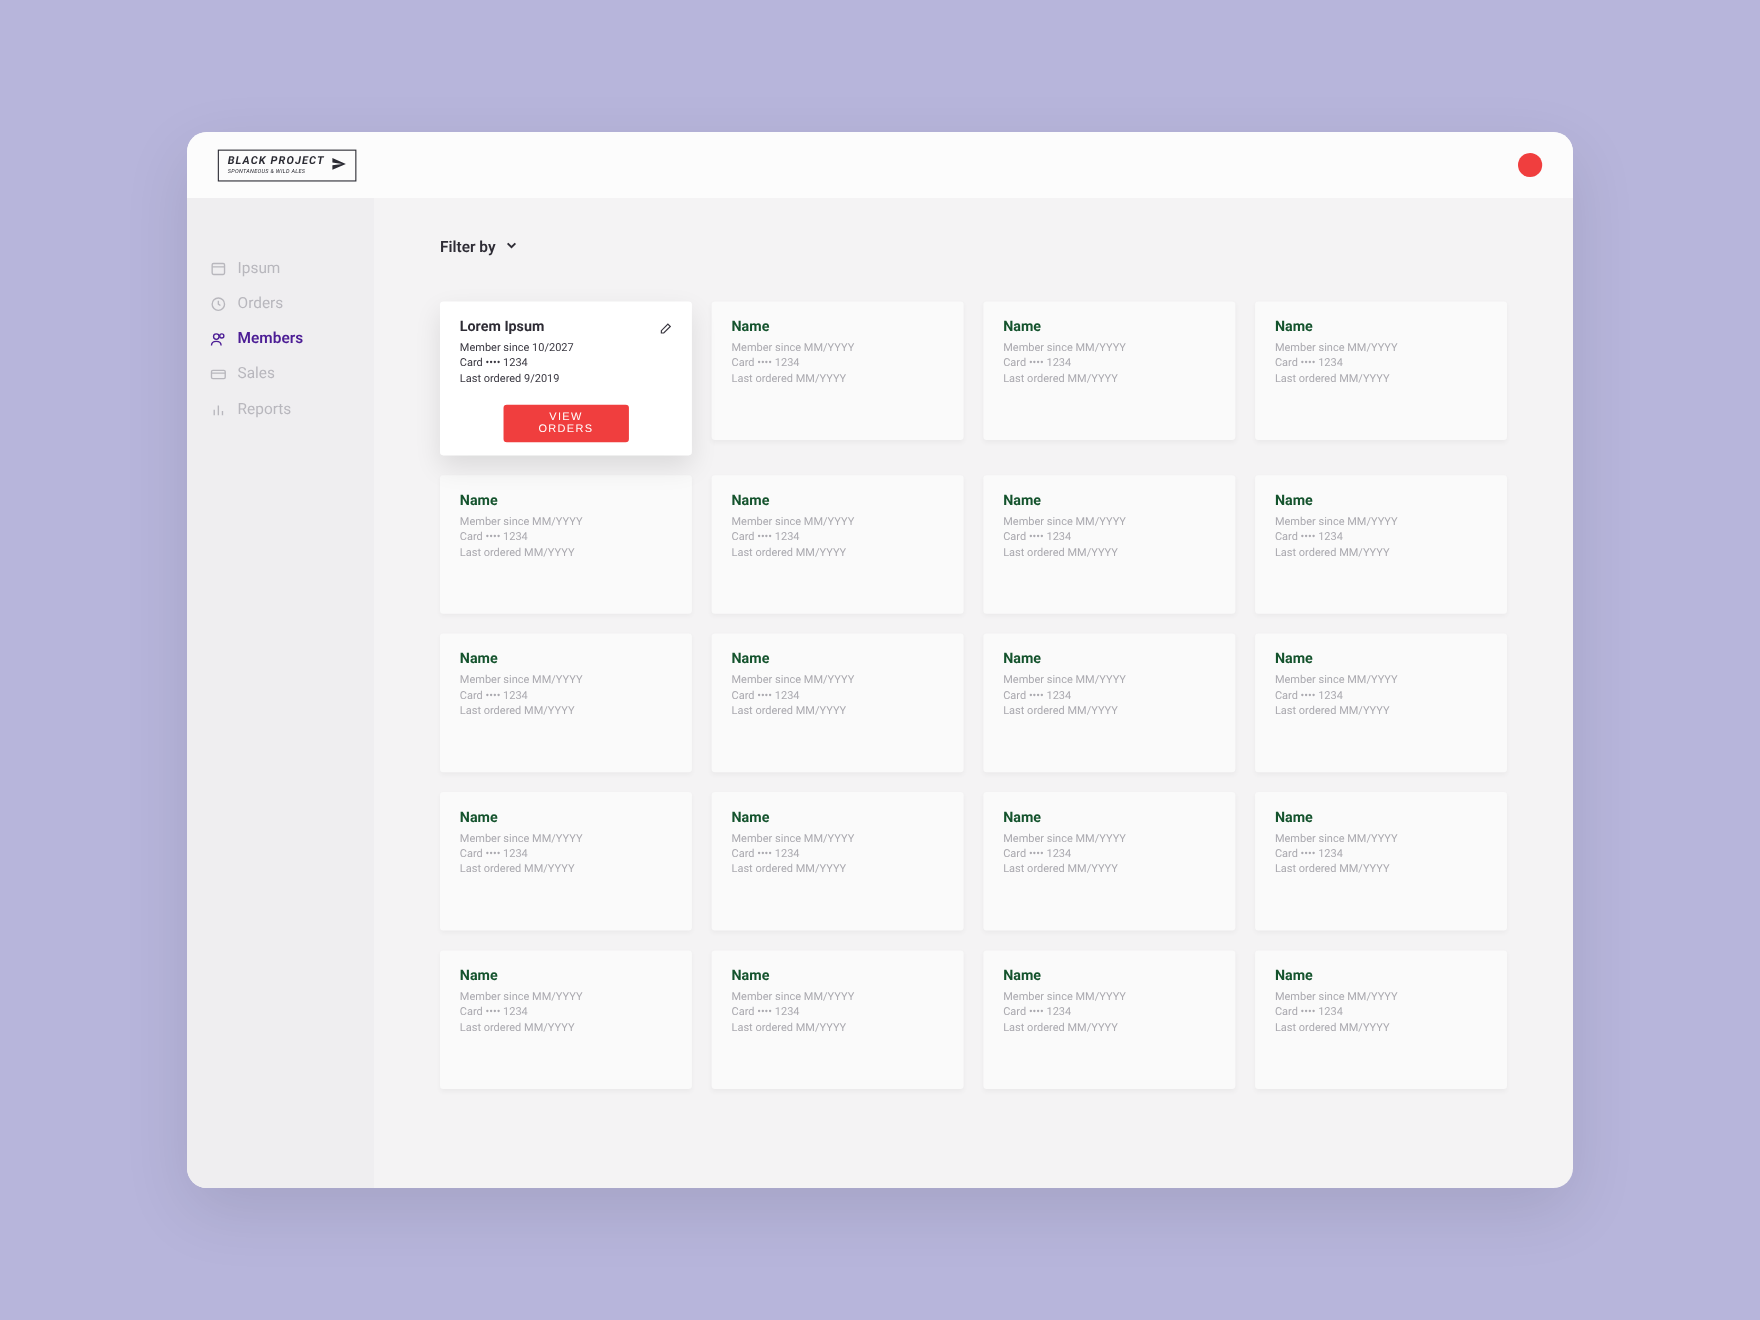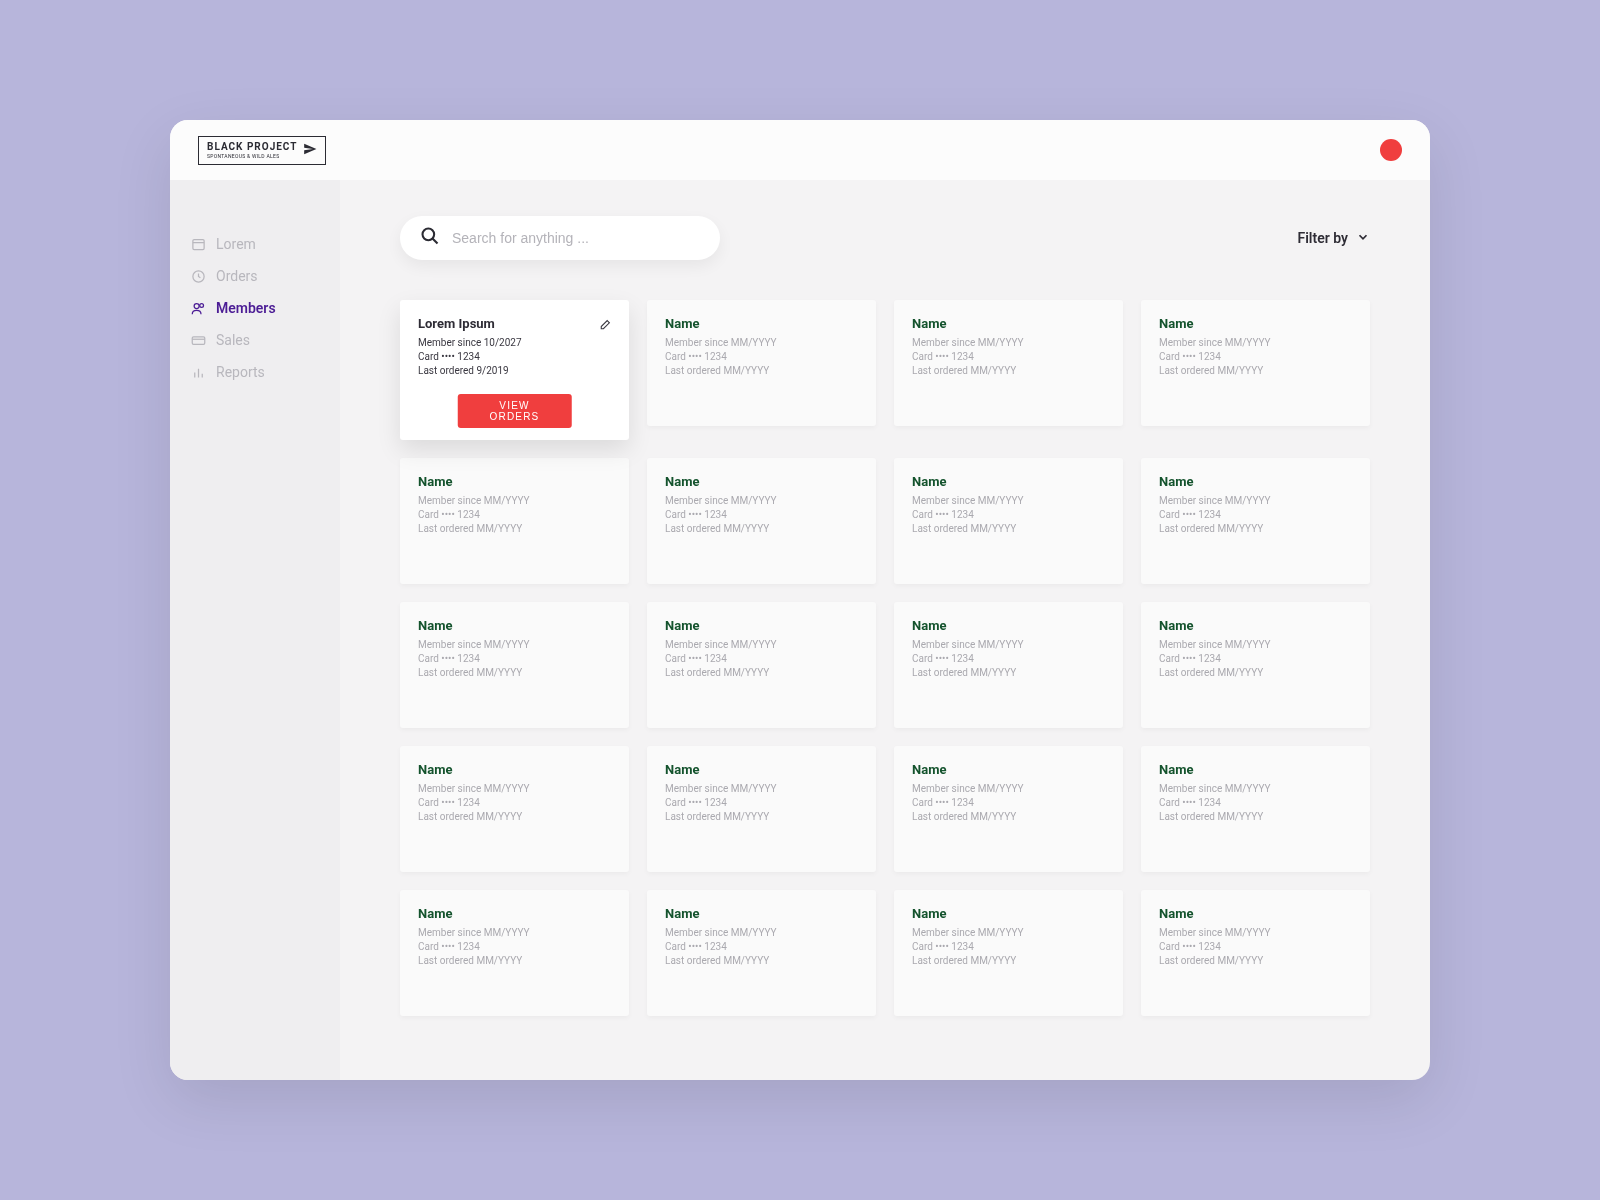--- a/index.html
+++ b/index.html
@@ -30,20 +30,21 @@
       justify-content: space-between;
       padding: 0 28px;
       flex-shrink: 0;
     }
     .logo-box {
       border: 1.5px solid #2b2b33;
       padding: 4px 8px;
       display: flex;
       align-items: center;
       gap: 6px;
+      font-style: italic;
     }
     .logo-text {
       font-size: 10px;
       font-weight: 700;
       letter-spacing: 1px;
       color: #2b2b33;
       line-height: 1;
     }
     .logo-sub {
       font-size: 5px;
@@ -184,21 +185,21 @@
   <div class="body">
 
     <div class="sidebar">
       <div class="side-item">
         <span class="side-icon">
           <svg width="15" height="15" viewBox="0 0 24 24" fill="none" stroke="currentColor" stroke-width="2">
               <rect x="3" y="4" width="18" height="16" rx="2"></rect>
               <line x1="3" y1="9" x2="21" y2="9"></line>
             </svg>
         </span>
-        <span>Lorem</span>
+        <span>Ipsum</span>
       </div>
       <div class="side-item">
         <span class="side-icon">
           <svg width="15" height="15" viewBox="0 0 24 24" fill="none" stroke="currentColor" stroke-width="2">
               <circle cx="12" cy="12" r="9"></circle>
               <polyline points="12 7 12 12 15 14"></polyline>
             </svg>
         </span>
         <span>Orders</span>
       </div>
@@ -229,29 +230,20 @@
               <line x1="18" y1="20" x2="18" y2="14"></line>
             </svg>
         </span>
         <span>Reports</span>
       </div>
     </div>
 
     <div class="main">
 
       <div class="toolbar">
-        <div class="search">
-          <span>
-            <svg width="20" height="20" viewBox="0 0 24 24" fill="none" stroke="#2b2b33" stroke-width="2.5">
-                <circle cx="10" cy="10" r="7"></circle>
-                <line x1="21" y1="21" x2="15" y2="15"></line>
-              </svg>
-          </span>
-          <input type="text" placeholder="Search for anything ..." style="">
-        </div>
         <div class="filter">
           <span>Filter by</span>
           <span>
             <svg width="14" height="14" viewBox="0 0 24 24" fill="none" stroke="#2e2c35" stroke-width="3">
                 <polyline points="6 9 12 15 18 9"></polyline>
               </svg>
           </span>
         </div>
       </div>
 

